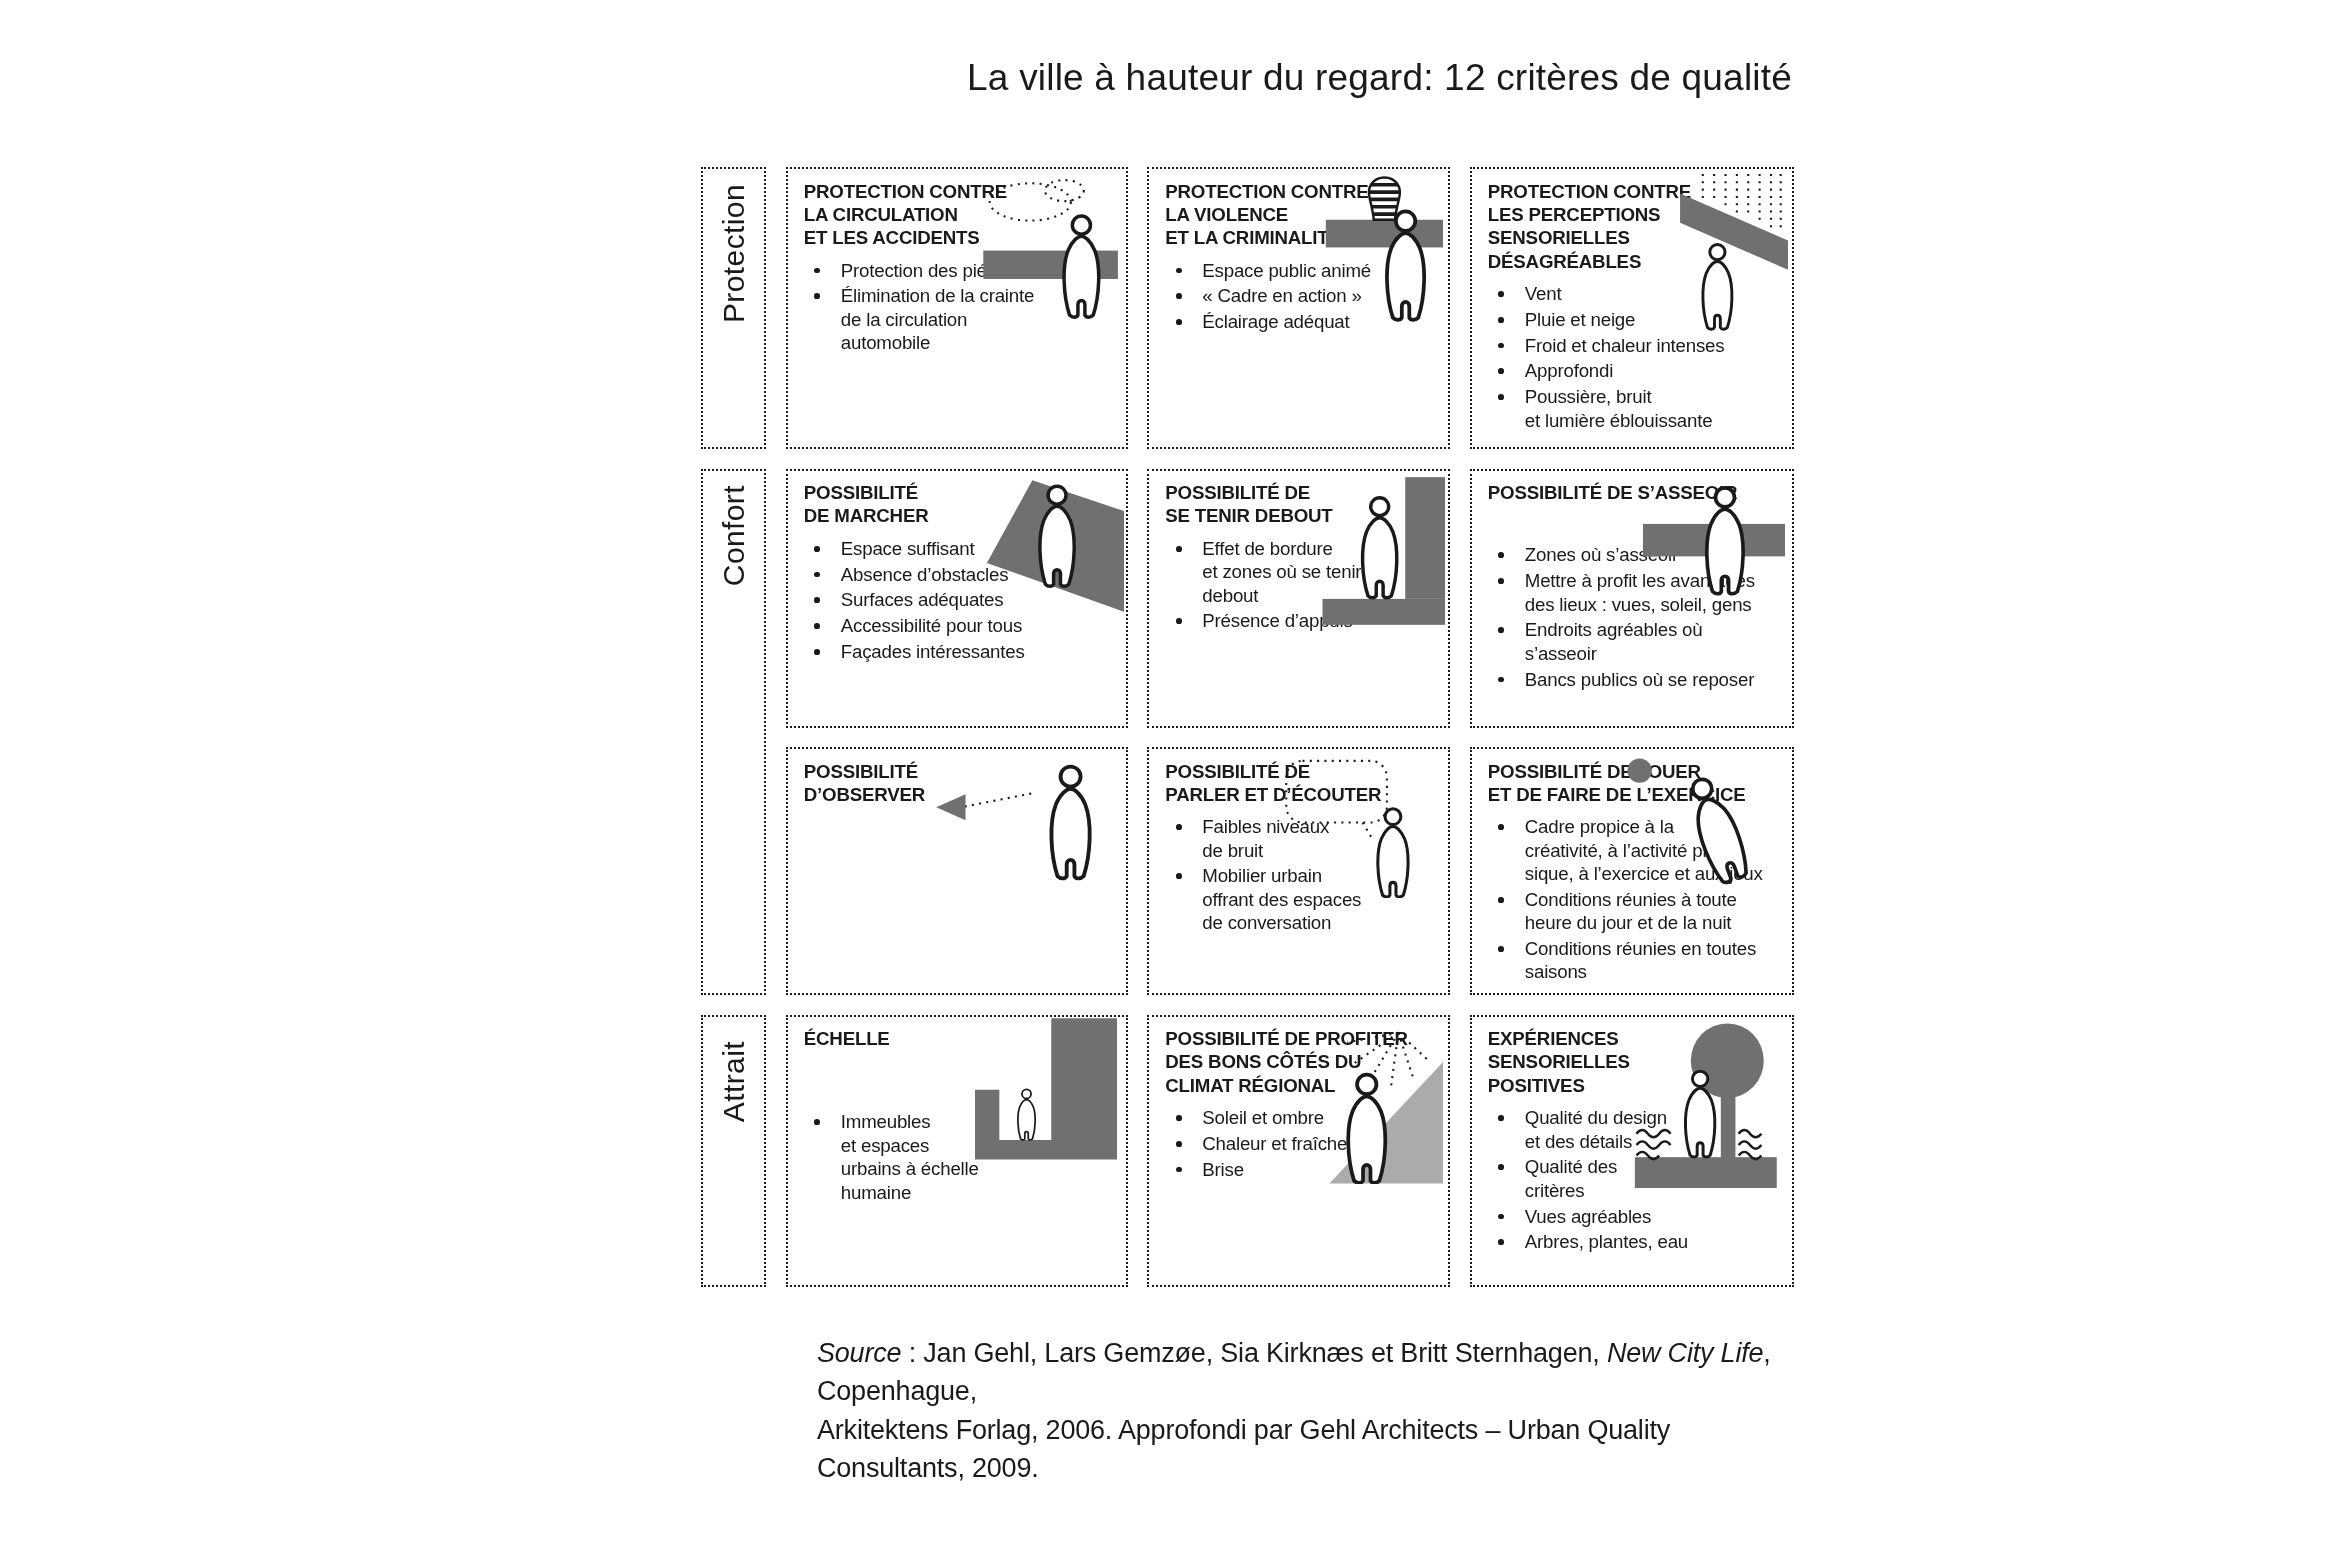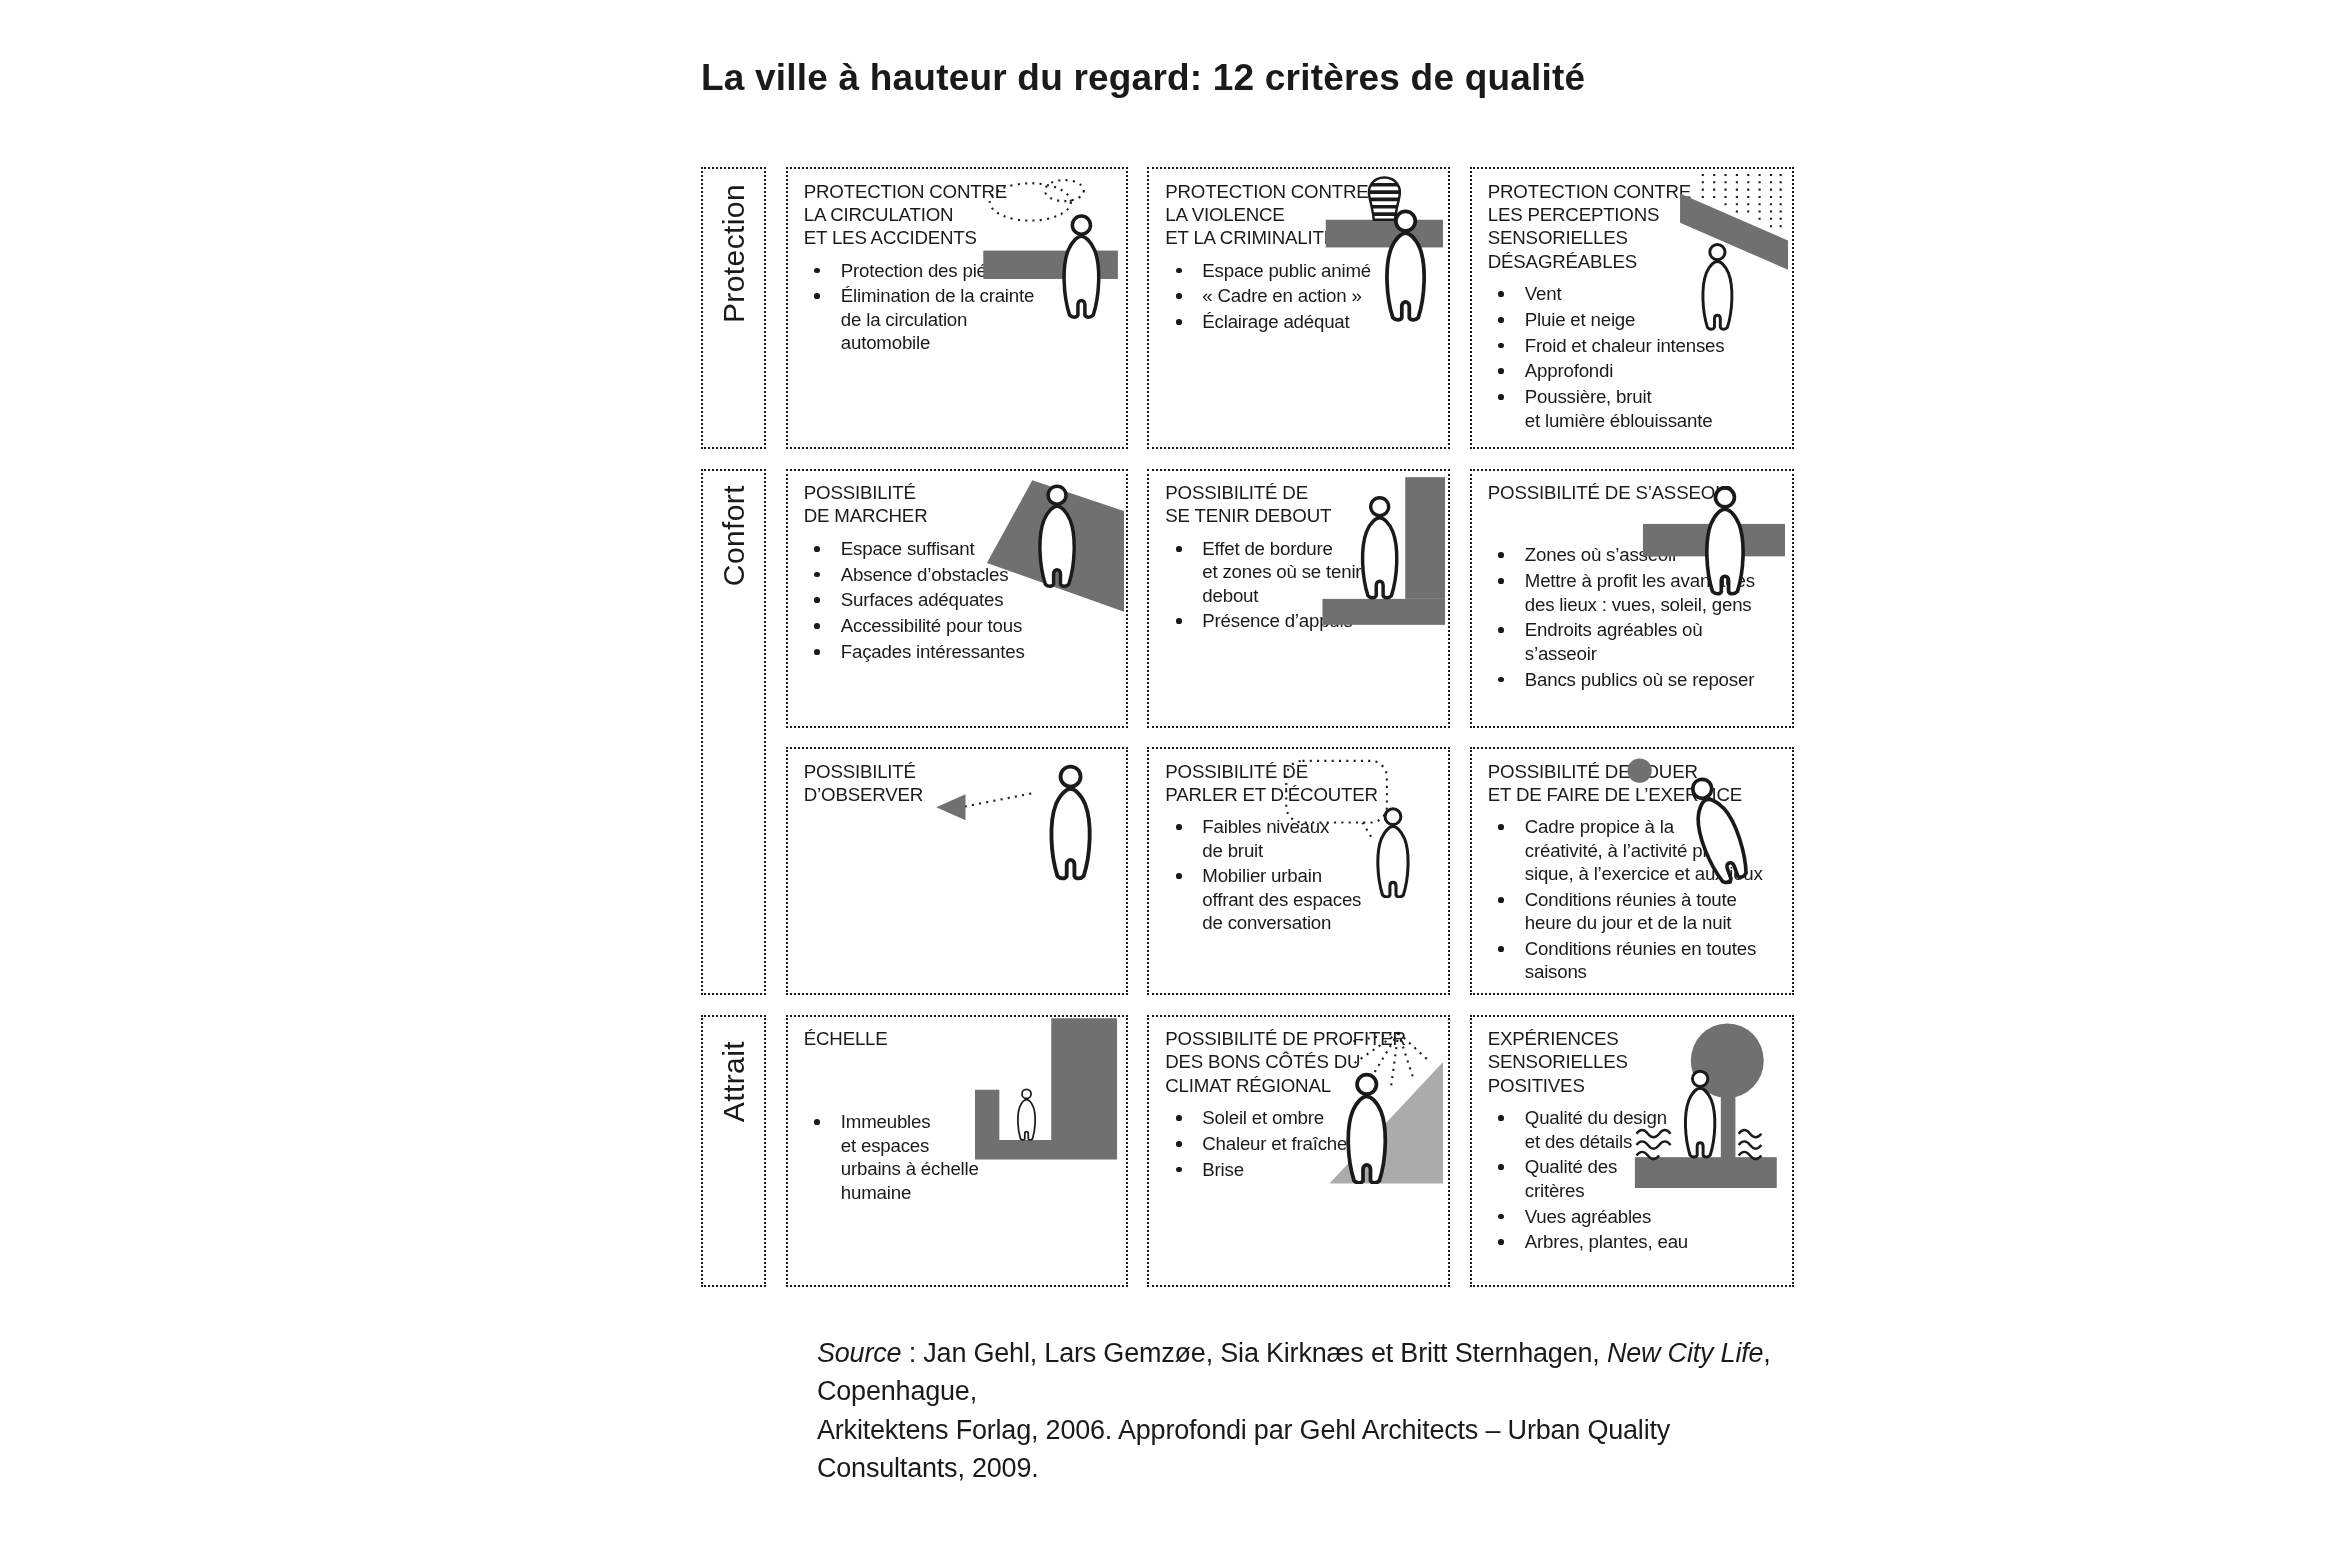--- a/index.html
+++ b/index.html
@@ -9,21 +9,21 @@
     --paper:#ffffff;
   }
   html,body{margin:0;padding:0;}
   body{
     width:2342px;height:1561px;position:relative;overflow:hidden;
     background:var(--paper);color:var(--ink);
     font-family:"Liberation Sans","DejaVu Sans",sans-serif;
   }
   .main-title{
     position:absolute;left:701px;top:57px;width:1091px;
-    text-align:left;font-size:37px;font-weight:700;letter-spacing:0.2px;
+    text-align:right;font-size:37px;font-weight:400;letter-spacing:0.2px;
   }
   .grid{
     position:absolute;left:701px;top:167px;
     display:grid;
     grid-template-columns:65px 342px 303px 324px;
     grid-template-rows:282px 259px 248px 272px;
     gap:19.5px;
   }
   .labbox{
     border:2.4px dotted var(--ink);box-sizing:border-box;
@@ -37,21 +37,21 @@
   .lr23{grid-column:1;grid-row:2 / span 2;}
   .lr4{grid-column:1;grid-row:4;}
   .lr4 .vlab{margin-top:24.4px;}
   .c1{grid-column:2}.c2{grid-column:3}.c3{grid-column:4}
   .r1{grid-row:1}.r2{grid-row:2}.r3{grid-row:3}.r4{grid-row:4}
   .box{
     border:2.4px dotted var(--ink);box-sizing:border-box;
     position:relative;padding:10.6px 9.8px 4.9px 16.3px;
   }
   .btitle{
-    font-weight:normal;font-size:18.7px;line-height:1.25;
+    font-weight:bold;font-size:18.7px;line-height:1.25;
     white-space:pre-line;letter-spacing:-0.2px;
   }
   ul.bl{margin:9px 0 0;padding:0;list-style:none;}
   ul.bl.gap-lg{margin-top:39px;}
   ul.bl.gap-xl{margin-top:60px;}
   ul.bl li{
     position:relative;padding-left:37px;margin-bottom:2.4px;
     font-size:18.7px;line-height:1.25;letter-spacing:-0.2px;white-space:pre-line;
   }
   ul.bl li::before{

